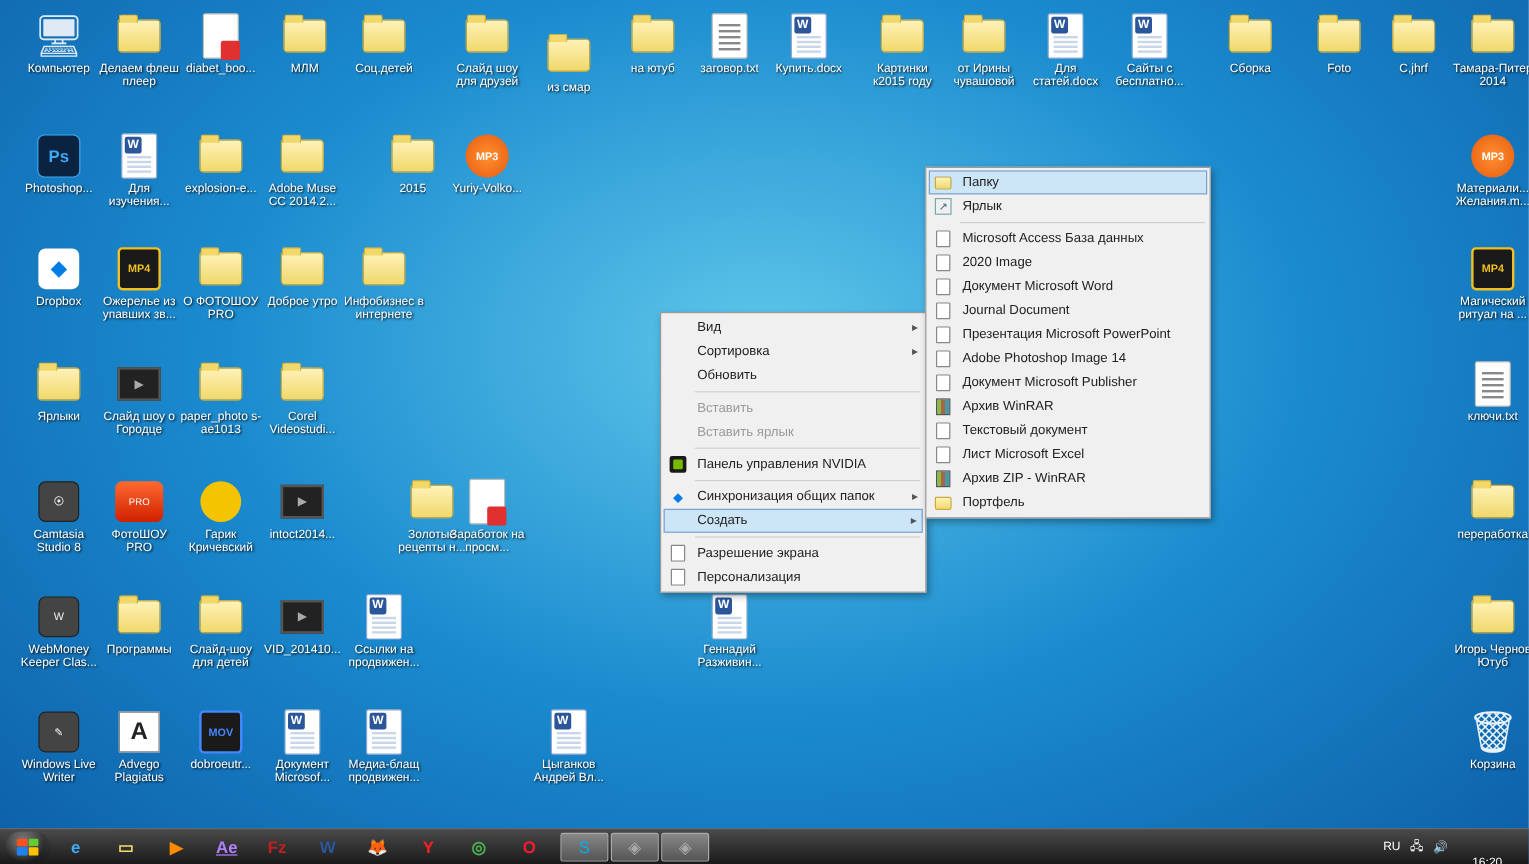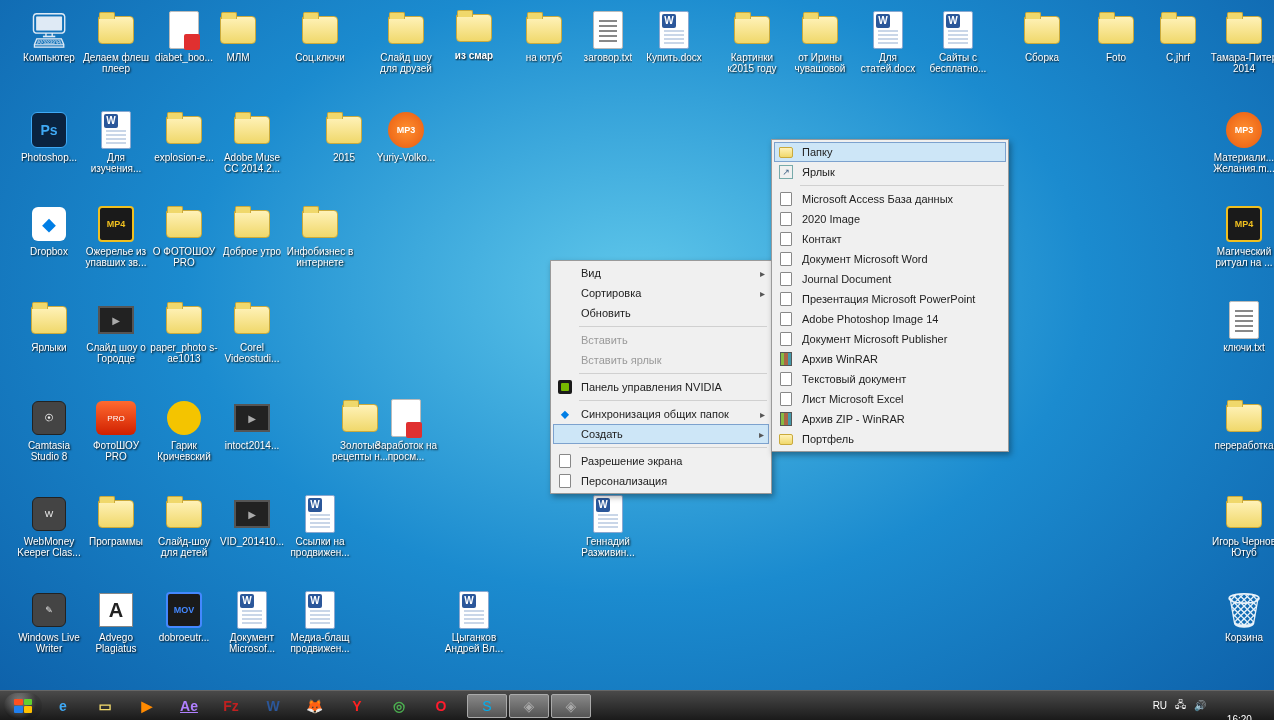--- a/index.html
+++ b/index.html
@@ -118,39 +118,39 @@
         <div class="i-folder"></div>
       </div>
                <div class="lbl">Делаем флеш плеер</div>
     </div>
     <div class="dicon" style="left: 150px; top: 10px;">
       <div class="ico">
         <div class="i-pdf"></div>
       </div>
                <div class="lbl">diabet_boo...</div>
     </div>
-    <div class="dicon" style="left: 204px; top: 10px; text-align: center;">
+    <div class="dicon" style="left: 220px; top: 10px; text-align: center;">
       <div class="ico">
         <div class="i-folder"></div>
       </div>
                <div class="lbl">МЛМ</div>
     </div>
     <div class="dicon" style="left: 286px; top: 10px;">
       <div class="ico">
         <div class="i-folder"></div>
       </div>
-               <div class="lbl">Соц.ключи</div>
+               <div class="lbl">Соц.детей</div>
     </div>
     <div class="dicon" style="left: 372px; top: 10px;">
       <div class="ico">
         <div class="i-folder"></div>
       </div>
                <div class="lbl">Слайд шоу для друзей</div>
     </div>
-    <div class="dicon" style="left: 440px; top: 8px; font-weight: bold;">
+    <div class="dicon" style="left: 440px; top: 26px;">
       <div class="ico">
         <div class="i-folder"></div>
       </div>
                <div class="lbl">из смар</div>
     </div>
     <div class="dicon" style="left: 510px; top: 10px;">
       <div class="ico">
         <div class="i-folder"></div>
       </div>
                <div class="lbl">на ютуб</div>
@@ -524,26 +524,20 @@
       <span class="mico">
         <div class="mi-doc"></div>
       </span>
                  <span>Microsoft Access База данных</span>
     </div>
     <div class="mi">
       <span class="mico">
         <div class="mi-doc"></div>
       </span>
                  <span>2020 Image</span>
-    </div>
-    <div class="mi">
-      <span class="mico">
-        <div class="mi-doc"></div>
-      </span>
-                 <span>Контакт</span>
     </div>
     <div class="mi">
       <span class="mico">
         <div class="mi-doc"></div>
       </span>
                  <span>Документ Microsoft Word</span>
     </div>
     <div class="mi">
       <span class="mico">
         <div class="mi-doc"></div>

